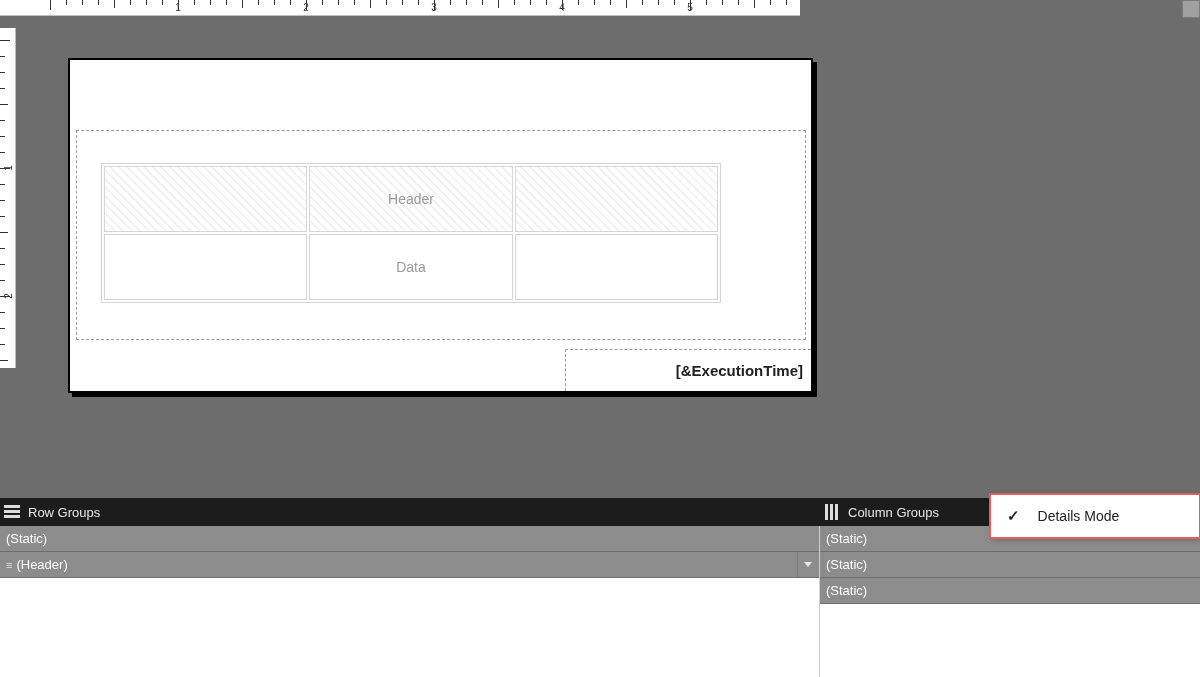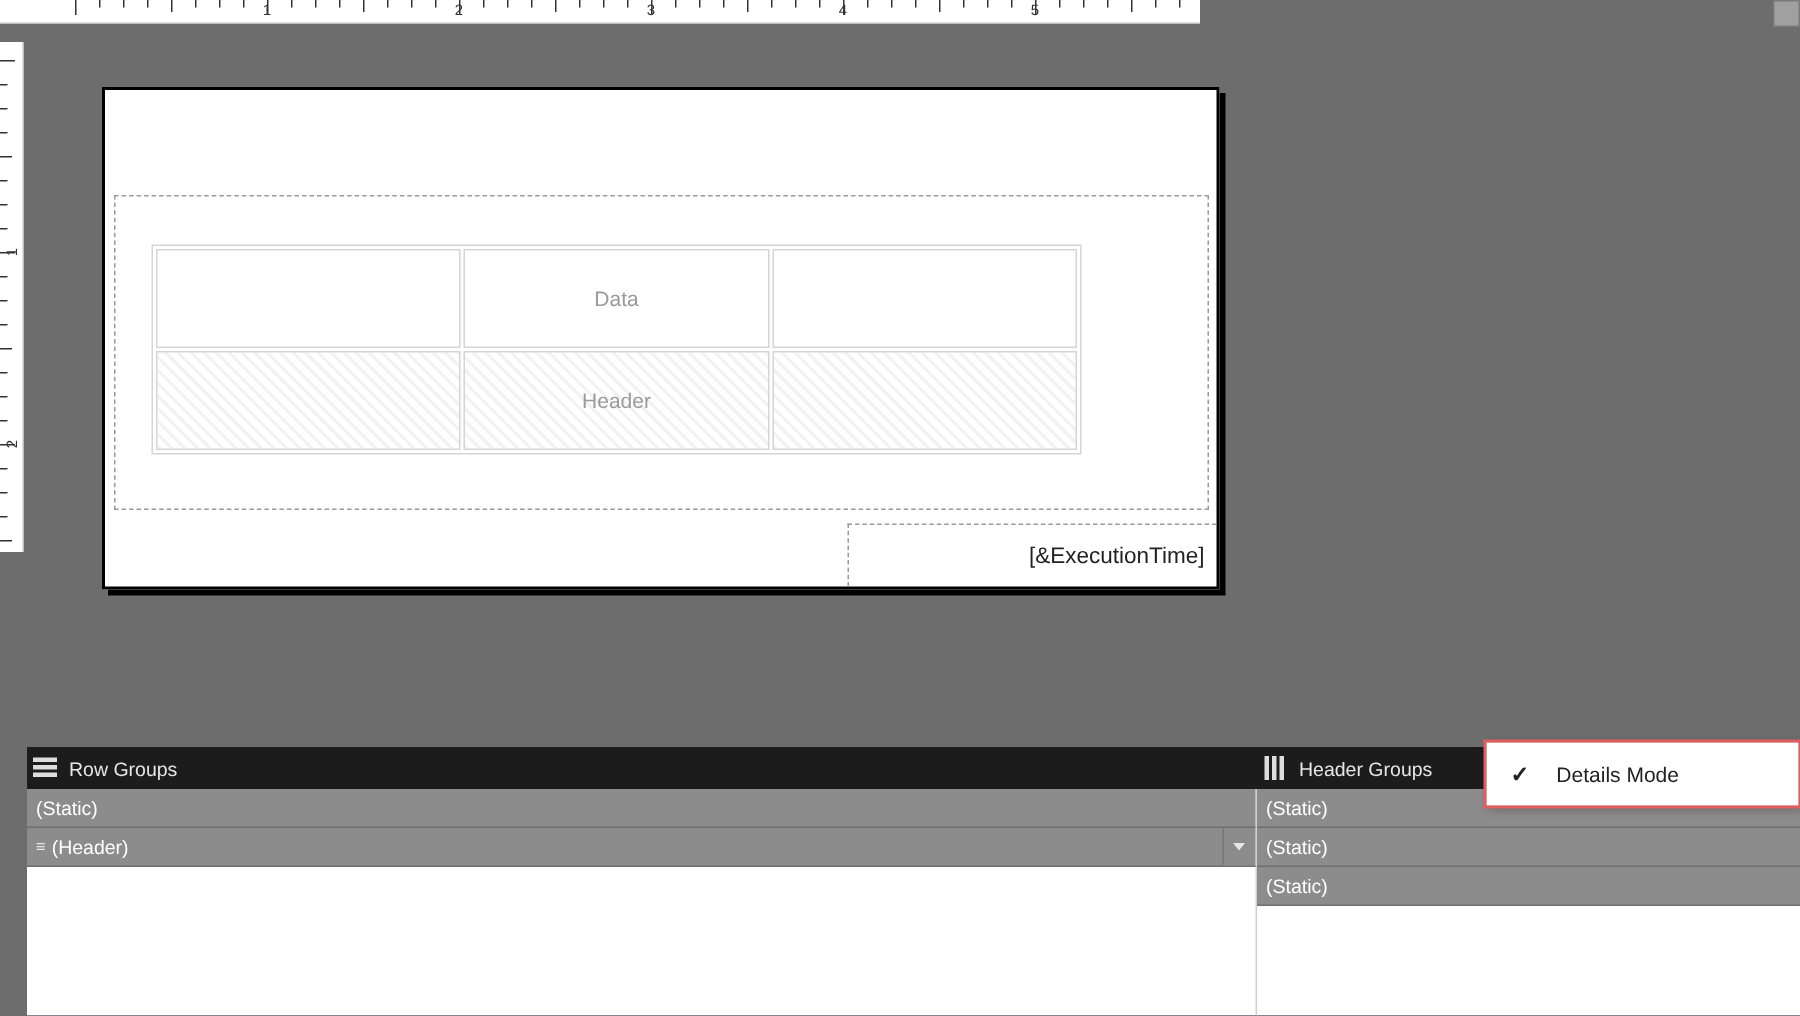--- a/index.html
+++ b/index.html
@@ -142,33 +142,33 @@
     height: 42px;
     width: 246px;
     border-left: 1px dashed #9a9a9a;
     border-top: 1px dashed #9a9a9a;
     display: flex;
     align-items: center;
     justify-content: flex-end;
     padding-right: 8px;
     font-size: 15px;
     color: #222;
+    font-weight: bold;
   }
 
   
   .grouping-pane {
     position: absolute;
     left: 0;
     right: 0;
     top: 498px;
     bottom: 0;
     display: flex;
     flex-direction: column;
-    background: #4c1d95;
-    margin-left: 18px;
+    background: #f0abfc;
   }
   .group-header {
     display: flex;
     height: 28px;
     background: #1c1c1c;
     color: #e6e6e6;
     font-size: 13px;
   }
   .gh-left, .gh-right {
     display: flex;
@@ -374,28 +374,28 @@
 
 <div class="v-scroll"></div>
 
 <div class="canvas-bg">
   <div class="report-page">
 
     <div class="body-box">
       <table class="tablix">
         <tbody>
             <tr>
+          <td class="header-row"></td>
+          <td class="header-row">Header</td>
+          <td class="header-row"></td>
+        </tr>
+        <tr>
           <td class="data-row"></td>
           <td class="data-row">Data</td>
           <td class="data-row"></td>
-        </tr>
-        <tr>
-          <td class="header-row"></td>
-          <td class="header-row">Header</td>
-          <td class="header-row"></td>
         </tr>
       </tbody>
         </table>
     </div>
 
     <div class="footer-box">[&amp;ExecutionTime]</div>
   </div>
 </div>
 
 <div class="grouping-pane">
@@ -412,21 +412,21 @@
       <span>Row Groups</span>
     </div>
     <div class="gh-right">
       <span class="gh-icon">
         <svg width="16" height="16" viewBox="0 0 16 16">
           <rect x="1" y="0" width="3" height="16" fill="#ddd"></rect>
           <rect x="6" y="0" width="3" height="16" fill="#ddd"></rect>
           <rect x="11" y="0" width="3" height="16" fill="#ddd"></rect>
         </svg>
       </span>
-      <span>Header Groups</span>
+      <span>Column Groups</span>
       <span class="gh-drop"></span>
     </div>
   </div>
 
   <div class="group-lists">
     <div class="gl-left">
       <div class="group-row">(Static)</div>
       <div class="group-row details">
         <span>(Header)</span>
         <span class="row-drop"></span>

